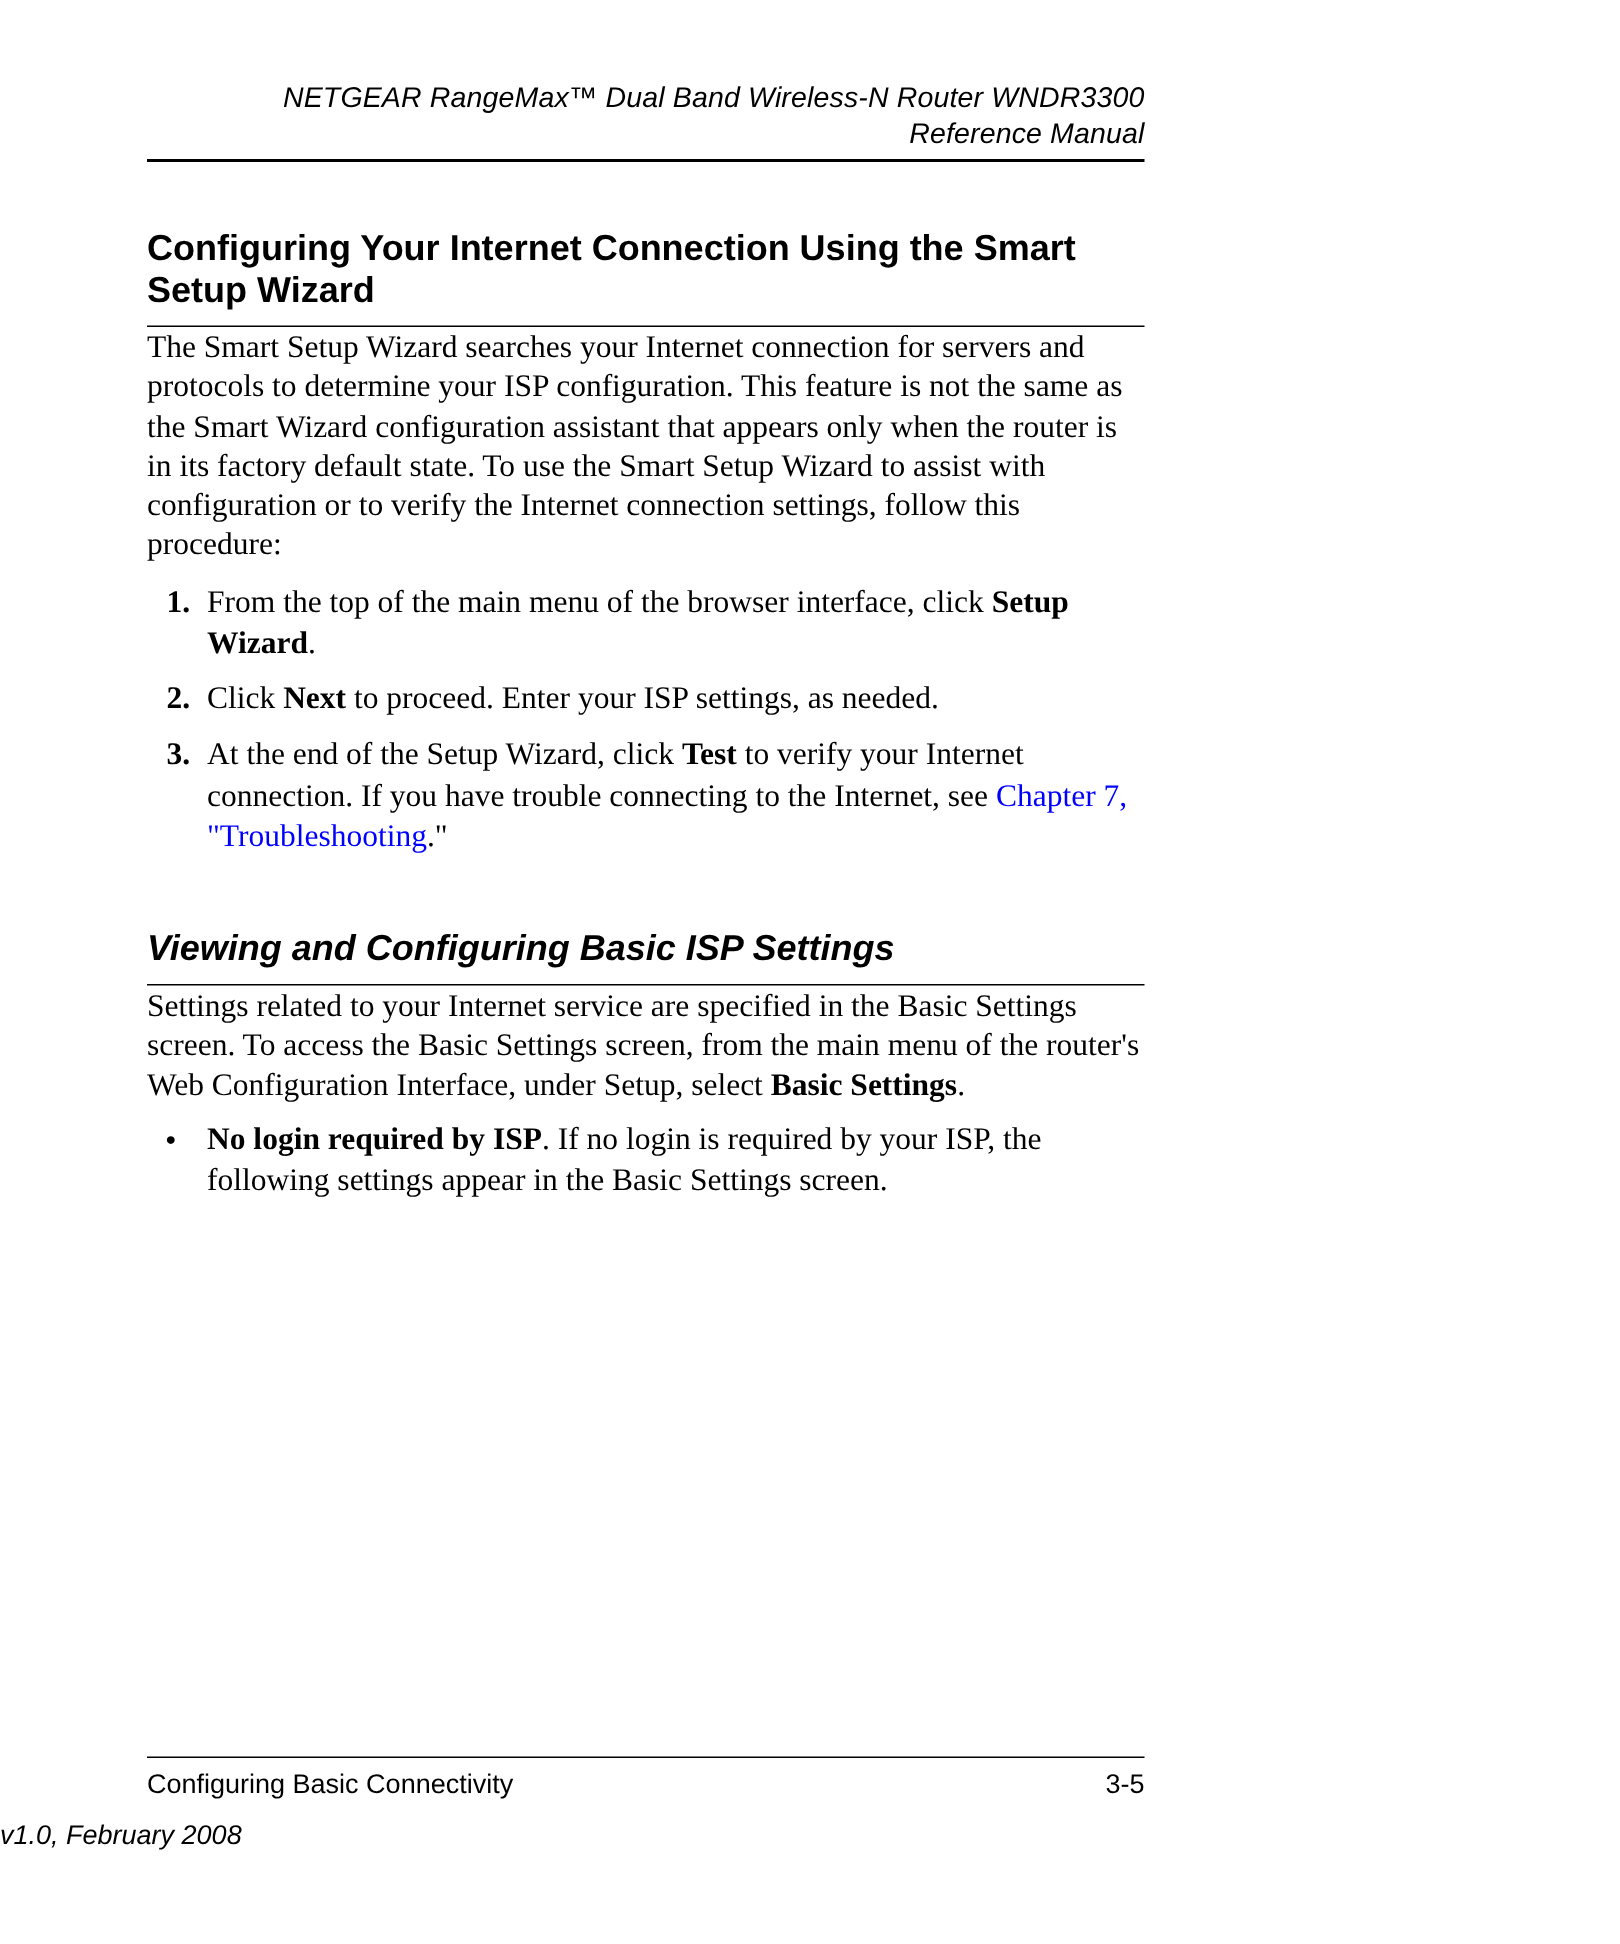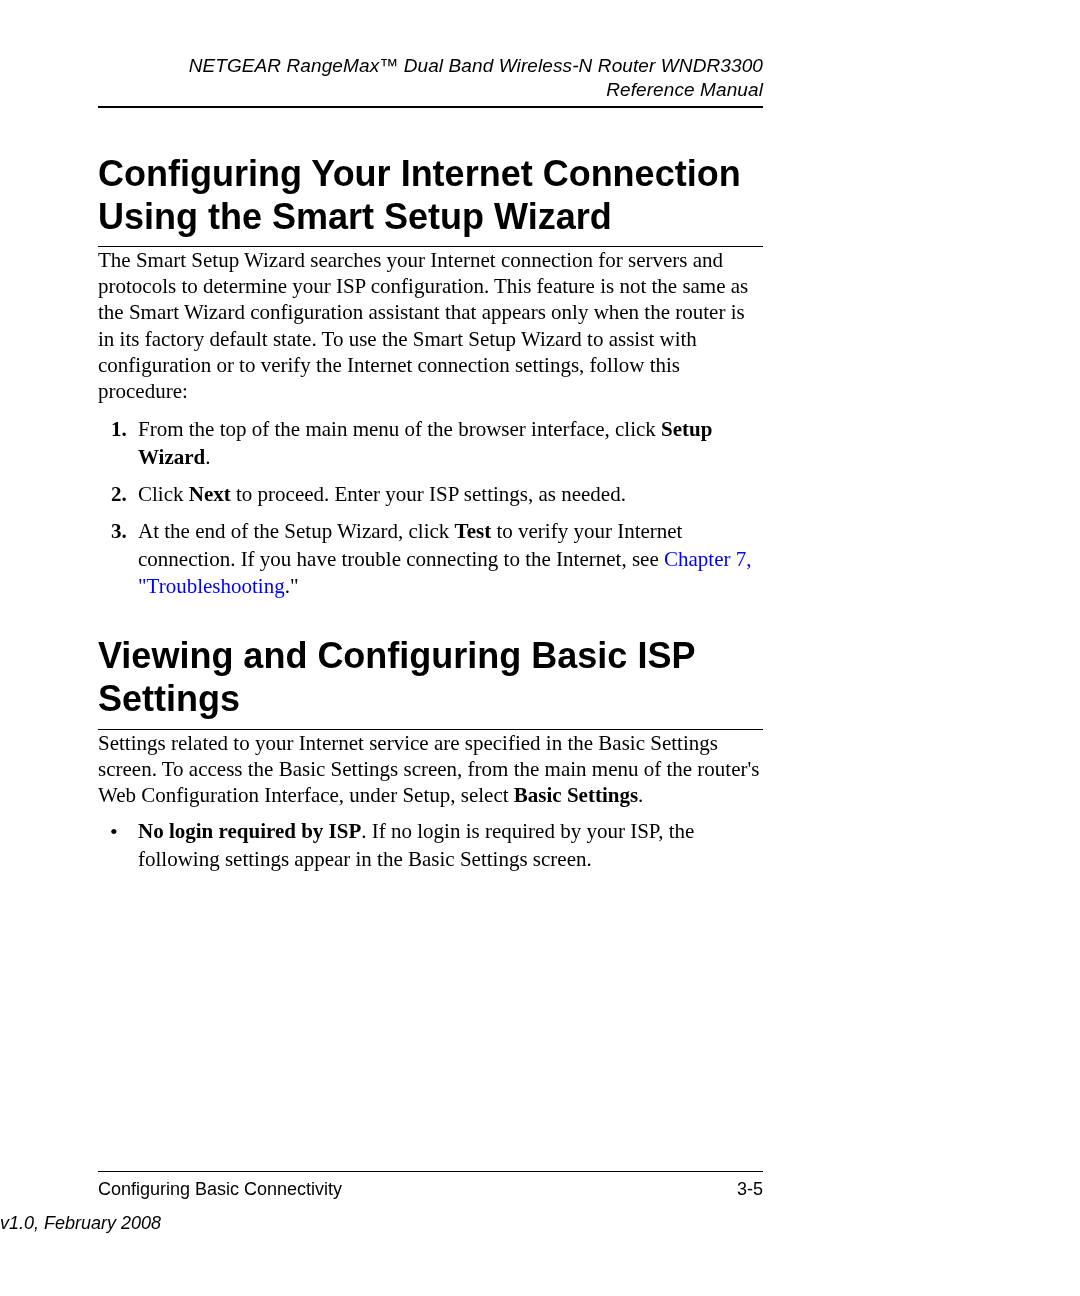--- a/index.html
+++ b/index.html
@@ -23,28 +23,29 @@
     font-style: italic;
     font-family: Arial, Helvetica, sans-serif;
     font-size: 19px;
     padding-bottom: 4px;
     border-bottom: 2px solid #000;
     letter-spacing: 0.1px;
   }
   h2.section {
     font-family: Arial, Helvetica, sans-serif;
     font-weight: bold;
-    font-size: 36px;
+    font-size: 24px;
     line-height: 1.2;
     margin: 44px 0 0 0;
     padding-bottom: 8px;
     border-bottom: 1.5px solid #000;
   }
   h2.section.second {
-    margin-top: 34px;
+    margin-top: 48px;
+    font-style: italic;
   }
   p.body {
     margin: 0;
     font-size: 21px;
     line-height: 1.25;
   }
   .after-h1 { margin-top: 44px; }
   .gap-para { margin-top: 12px; }
   ol.steps {
     margin: 12px 0 0 0;

